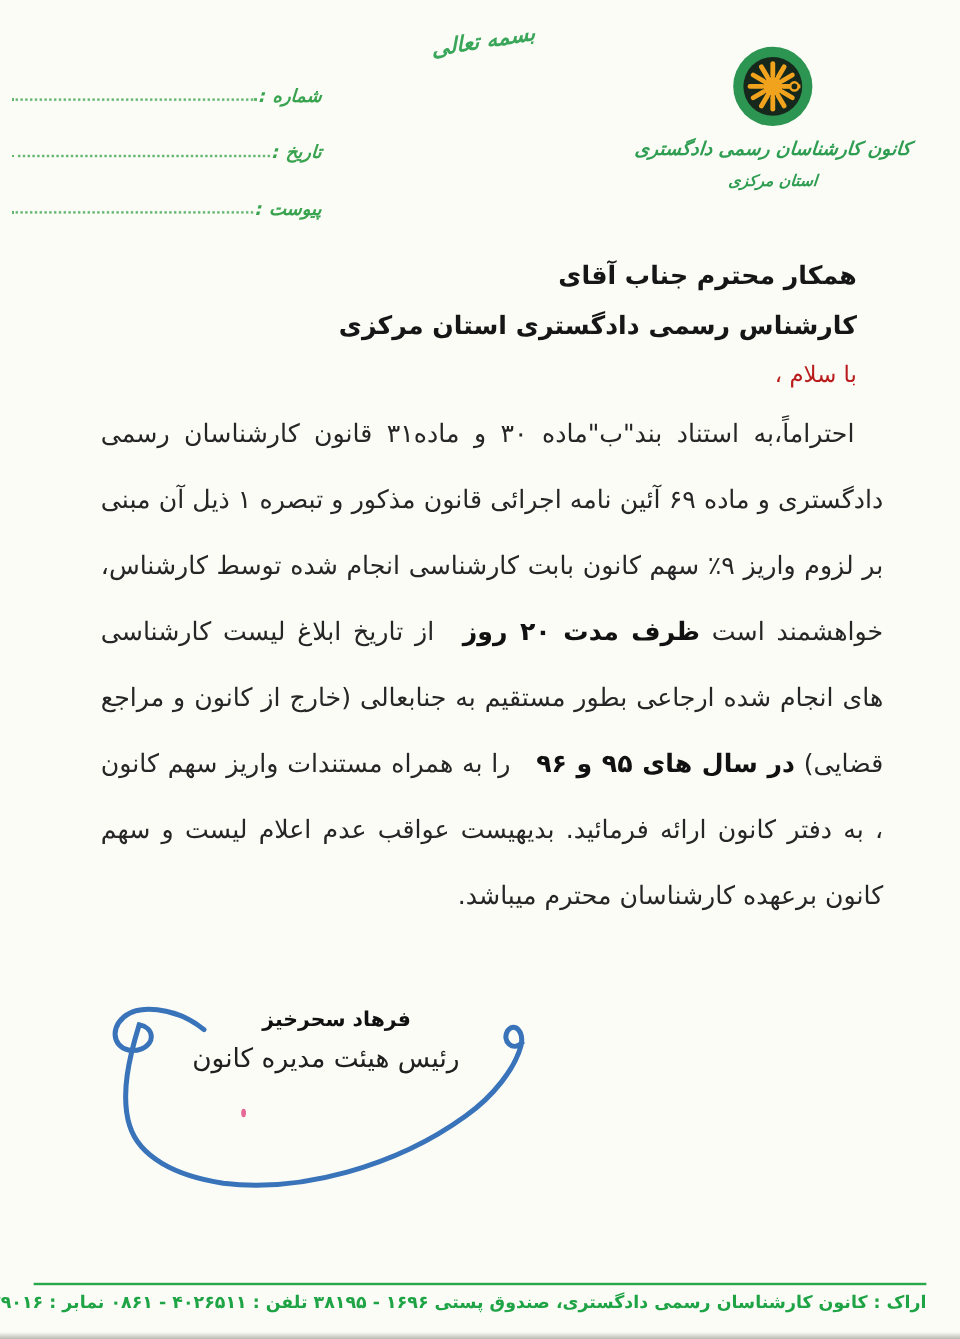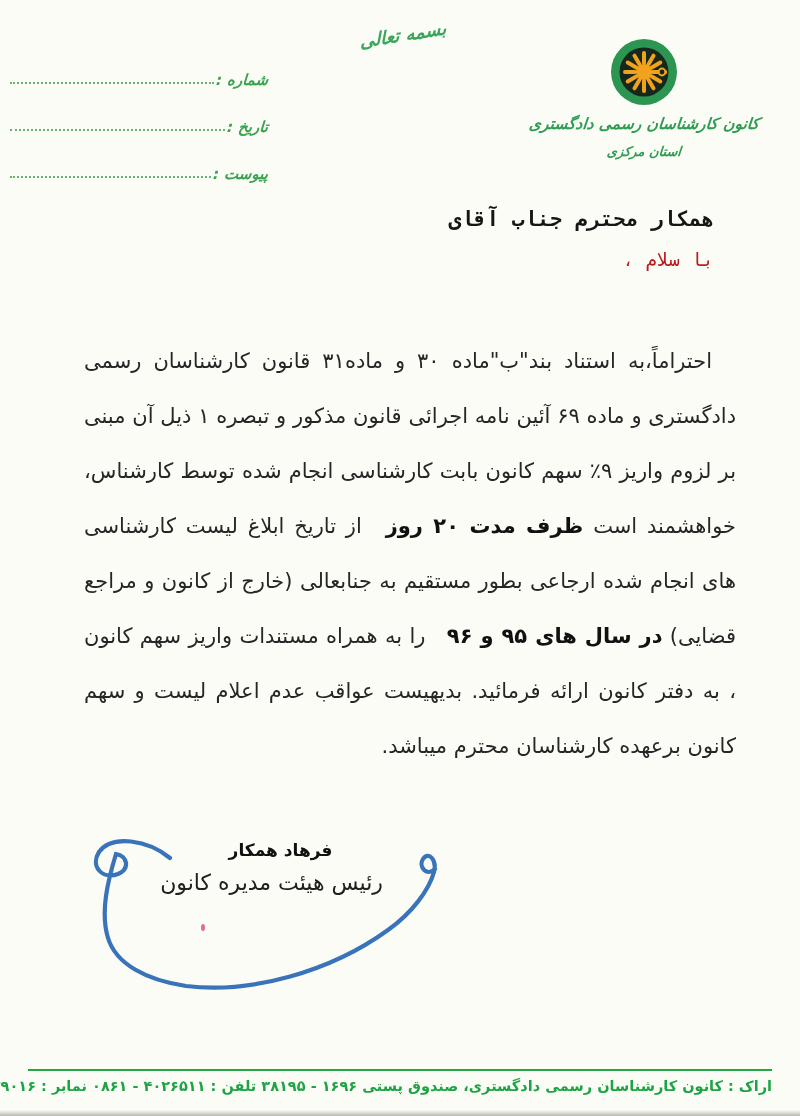--- a/index.html
+++ b/index.html
@@ -41,22 +41,22 @@
   .org-name {
     margin-top:9px; color:#2f9e53; font-size:15.5px; font-weight:bold;
     font-style:italic; white-space:nowrap; transform:skewX(-5deg);
   }
   .org-province {
     margin-top:11px; color:#2f9e53; font-size:13px; font-weight:bold;
     font-style:italic; transform:skewX(-5deg);
   }
   
   .recipient {
-    position:absolute; top:200px; right:86px;
-    direction:rtl; text-align:right; color:#161616;font-family:Liberation Mono, monospace;
+    position:absolute; top:210px; right:86px;
+    direction:rtl; text-align:right; color:#161616;
   }
   .recipient-line { font-weight:bold; font-size:21px; line-height:41px; white-space:nowrap; }
   .salutation { font-size:19px; font-weight:normal; line-height:40px; color:#b91c1c; }
   
   .letter-body {
     position:absolute; top:334px; right:64px; width:652px;
     direction:rtl; text-align:justify;
     font-size:21px; line-height:55px; color:#262626;
     text-indent:24px;
   }
@@ -131,27 +131,28 @@
         <line x1="34" y1="34" x2="57" y2="34" stroke="#f2a31d" stroke-width="3"></line>
         <circle cx="52" cy="34" r="3.4" fill="#16281c" stroke="#f2a31d" stroke-width="2"></circle>
       </svg>
     </div>
     <div class="org-name">کانون کارشناسان رسمی دادگستری</div>
     <div class="org-province">استان مرکزی</div>
   </div>
 
   <div class="recipient">
     <div class="recipient-line">همکار محترم جناب آقای</div>
+    <div class="recipient-line">کارشناس رسمی دادگستری استان مرکزی</div>
     <div class="salutation">با سلام ،</div>
   </div>
 
   <p class="letter-body"><span>احتراماً،به استناد بند"ب"ماده ۳۰ و ماده۳۱ قانون کارشناسان رسمی دادگستری و ماده ۶۹ آئین نامه اجرائی قانون مذکور و تبصره ۱ ذیل آن مبنی بر لزوم واریز ۹٪ سهم کانون بابت کارشناسی انجام شده توسط کارشناس، خواهشمند است </span><b>ظرف مدت ۲۰ روز</b><span> از تاریخ ابلاغ لیست کارشناسی های انجام شده ارجاعی بطور مستقیم به جنابعالی (خارج از کانون و مراجع قضایی) </span><b>در سال های ۹۵ و ۹۶</b><span> را به همراه مستندات واریز سهم کانون ، به دفتر کانون ارائه فرمائید. بدیهیست عواقب عدم اعلام لیست و سهم کانون برعهده کارشناسان محترم میباشد.</span></p>
 
   <div class="sig-block">
-    <div class="sig-name">فرهاد همکار</div>
+    <div class="sig-name">فرهاد سحرخیز</div>
     <div class="sig-title">رئیس هیئت مدیره کانون</div>
   </div>
   <svg class="sig-ink" viewBox="0 0 372 162" aria-hidden="true">
     <path d="M 88 22
              C 66 4, 30 -2, 17 16
              C 8 30, 20 44, 36 38
              C 48 33, 46 20, 34 18
              C 26 44, 18 76, 26 102
              C 34 128, 64 144, 104 150
              C 168 158, 248 136, 306 94

